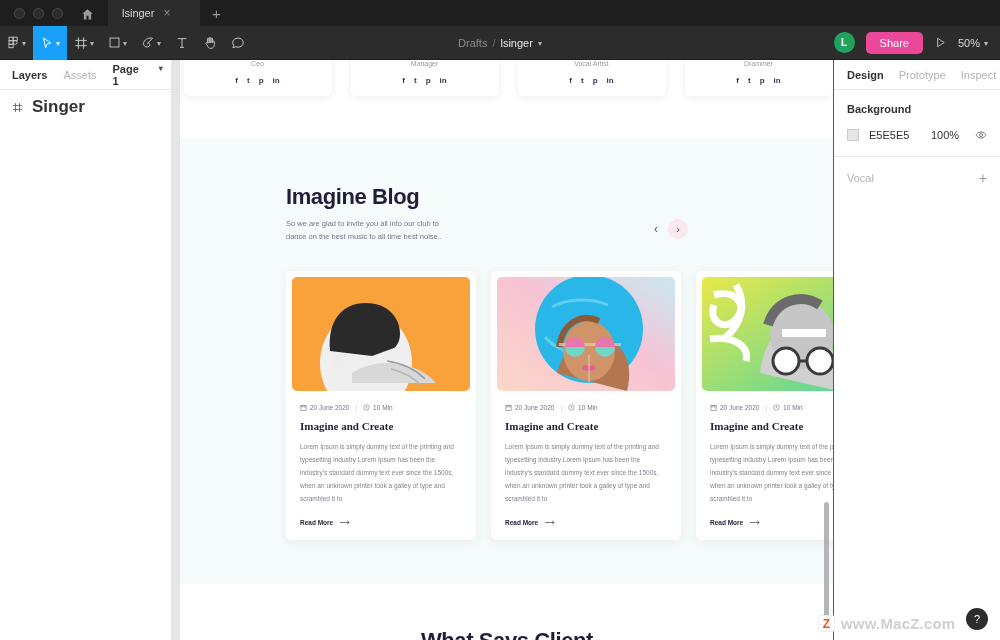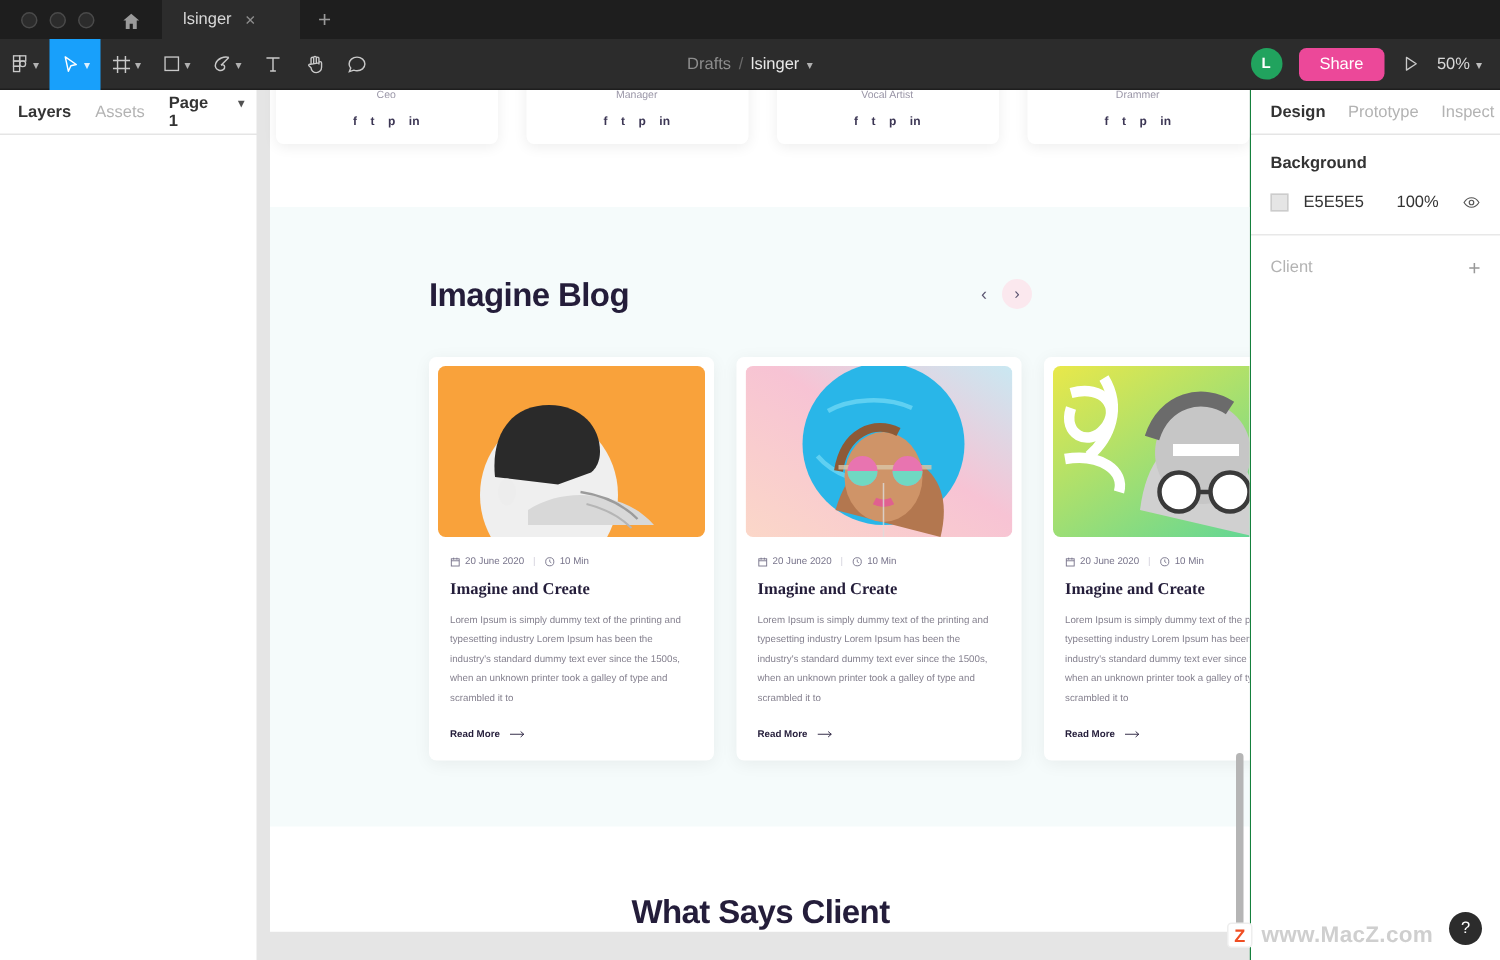--- a/index.html
+++ b/index.html
@@ -87,21 +87,21 @@
     display: flex; align-items: center; gap: 4px;
   }
 
   
   .workspace { display: flex; height: 580px; }
 
   
   .left-panel {
     width: 172px; background: #fff;
     border-right: 1px solid #e5e5e5;
-    display: flex; flex-direction: row;
+    display: flex; flex-direction: column;
   }
   .lp-tabs {
     height: 30px; display: flex; align-items: center;
     padding: 0 12px; gap: 16px;
     border-bottom: 1px solid #e5e5e5;
     font-size: 11px;
   }
   .lp-tab { color: #b3b3b3; }
   .lp-tab.active { color: #333; font-weight: bold; }
   .lp-page {
@@ -451,20 +451,21 @@
             <span>p</span>
             <span>in</span>
           </div>
         </div>
       </div>
 
       <div class="blog-sec">
         <div class="blog-head">
           <div>
             <div class="blog-title">Imagine Blog</div>
+            <div class="blog-sub">So we are glad to invite you all into our club to dance on the best music to all time best noise..</div>
           </div>
           <div class="carousel-nav">
             <span class="nav-prev">‹</span>
             <span class="nav-next">›</span>
           </div>
         </div>
 
         <div class="blog-cards">
 
           <div class="blog-card">
@@ -633,21 +634,21 @@
         <span class="bg-op">100%</span>
         <span class="eye">
           <svg width="12" height="12" viewBox="0 0 16 16" fill="none" stroke="currentColor" stroke-width="1.05">
             <path d="M1.4 8S4 3.8 8 3.8 14.6 8 14.6 8 12 12.2 8 12.2 1.4 8 1.4 8z"></path>
               <circle cx="8" cy="8" r="2"></circle>
           </svg>
         </span>
       </div>
     </div>
     <div class="export-row">
-      <span>Client</span>
+      <span>Vocal</span>
       <span class="export-plus">+</span>
     </div>
   </div>
 </div>
 
 <div class="watermark">
   <span class="wm-z">Z</span>
   <span class="wm-text">www.MacZ.com</span>
 </div>
 <div class="help-btn">?</div>

